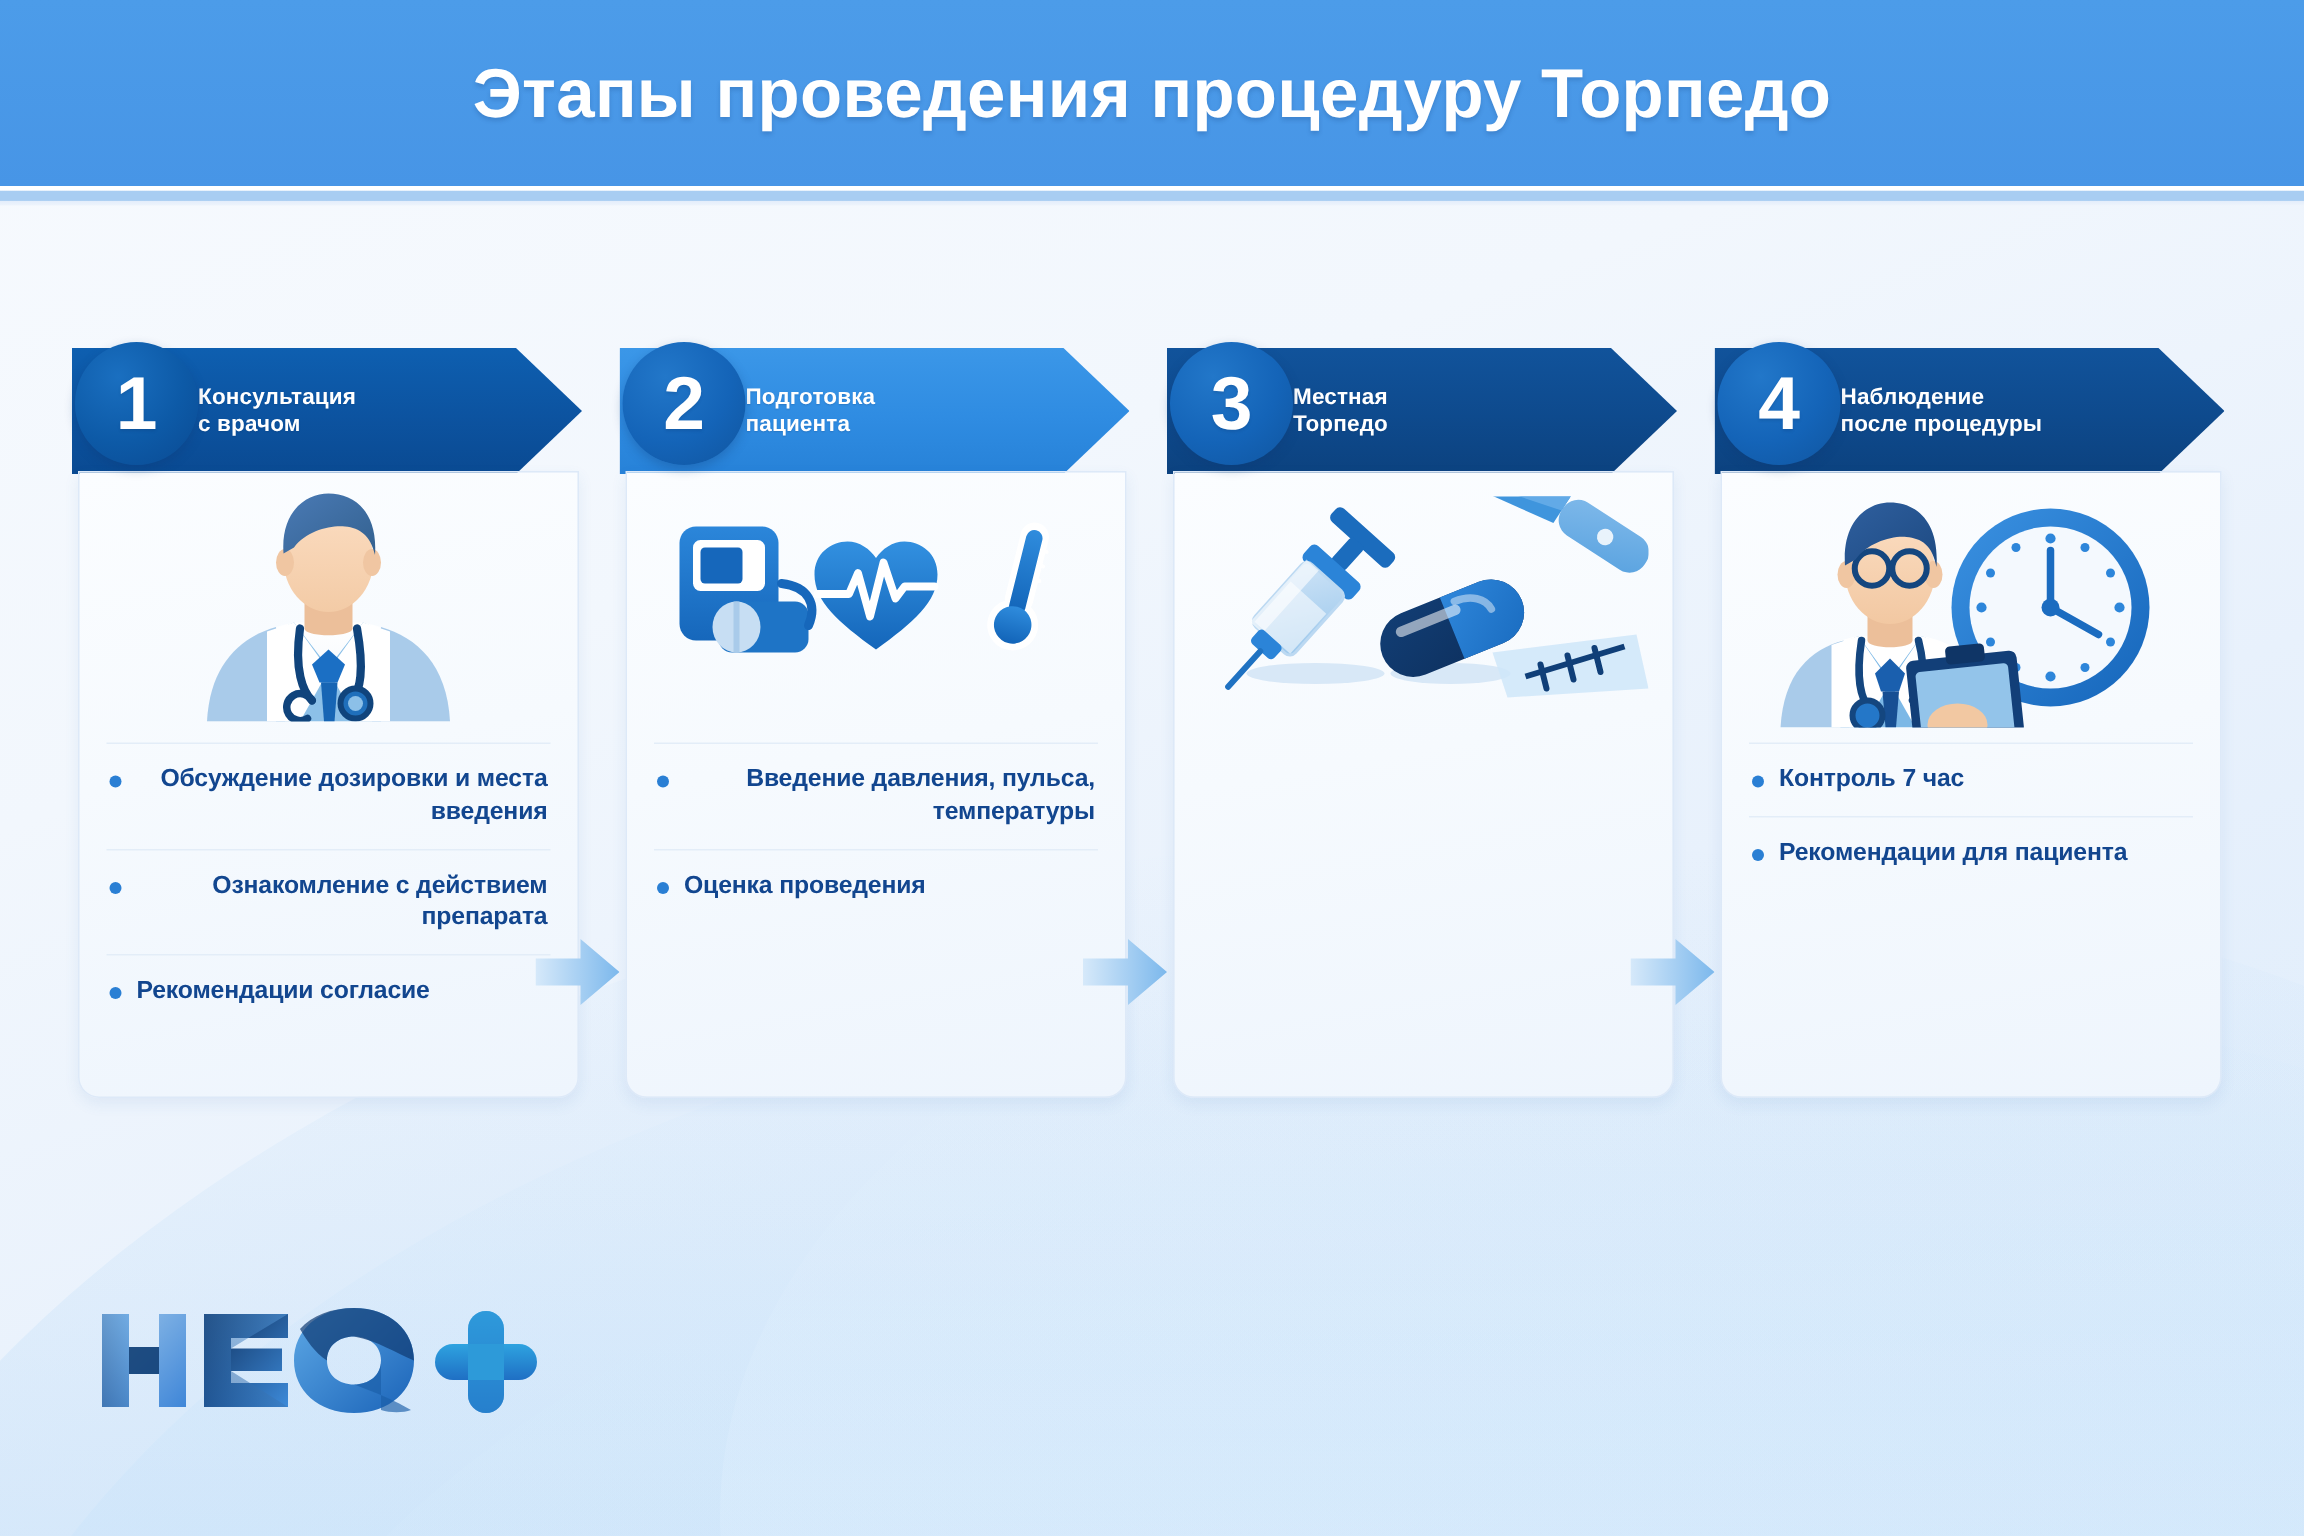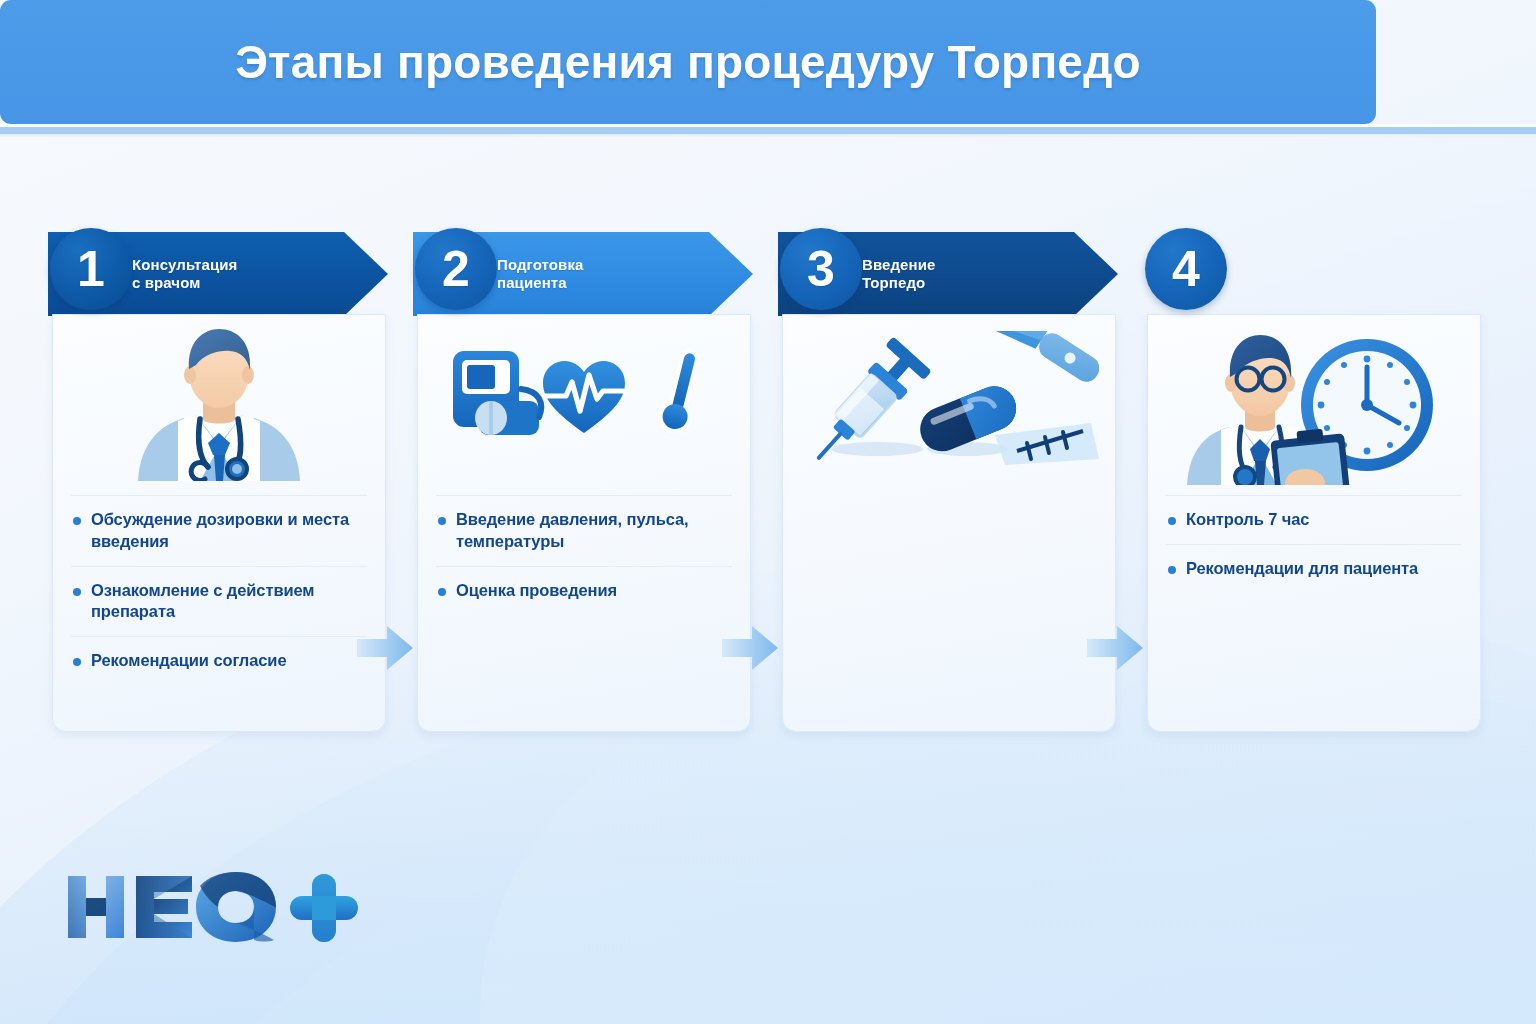--- a/index.html
+++ b/index.html
@@ -17,23 +17,23 @@
   .curve1{width:2300px;height:1500px;left:-180px;top:560px;
      background:linear-gradient(180deg,rgba(182,217,247,.0) 0%,rgba(170,211,246,.55) 60%,rgba(158,205,245,.85) 100%);}
   .curve2{width:2200px;height:1350px;left:-60px;top:640px;
      background:linear-gradient(180deg,rgba(205,230,250,0) 0%,rgba(196,226,250,.55) 55%,rgba(186,220,249,.8) 100%);}
   .curve3{width:2000px;height:1150px;left:120px;top:740px;
      background:linear-gradient(180deg,rgba(223,239,252,0) 0%,rgba(214,235,252,.6) 60%,rgba(205,230,251,.9) 100%);}
   .curve4{width:1500px;height:900px;left:480px;top:560px;
      background:linear-gradient(180deg,rgba(233,244,253,0) 0%,rgba(225,240,253,.45) 70%,rgba(218,237,252,.6) 100%);}
 
   
-  .header{position:absolute;left:0;top:0;width:1376px;height:124px;
+  .header{position:absolute;left:0;top:0;width:1536px;height:124px;
     background:linear-gradient(180deg,#4c9ce9 0%,#4795e6 100%);
-    display:flex;align-items:center;justify-content:center;border-radius:11px;}
+    display:flex;align-items:center;justify-content:center;}
   .header-title{
     color:#ffffff;font-size:46px;font-weight:bold;letter-spacing:.2px;
     text-shadow:0 2px 3px rgba(20,60,120,.22);
     font-family:"Liberation Sans","DejaVu Sans",sans-serif;
     white-space:nowrap;
   }
   .header-strip{position:absolute;left:0;top:124px;width:1536px;height:13px;
     background:linear-gradient(180deg,#ffffff 0%,#ffffff 22%,#a8cdf2 26%,#a8cdf2 74%,#e4eefb 78%,#eef4fc 100%);}
 
   
@@ -70,21 +70,21 @@
   .illus{position:absolute;left:0;top:0;width:332px;height:172px;}
   .illus svg{position:absolute;left:50%;top:50%;transform:translate(-50%,-50%);}
 
   .bullets{position:absolute;left:18px;top:180px;width:296px;}
   .bullet{display:flex;align-items:flex-start;gap:10px;
     padding:13px 2px 13px 2px;border-top:1px solid #e3edf8;}
   .bullet:first-child{border-top:1px solid #e3edf8;}
   .dot{flex:0 0 auto;width:8px;height:8px;border-radius:50%;
     background:#2a7fd4;margin-top:8px;}
   .btext{color:#12468f;font-size:16.5px;font-weight:bold;line-height:1.32;
-    letter-spacing:-.1px;}
+    letter-spacing:-.1px;text-align:right;}
 
   
   .arrow{position:absolute;top:395px;width:56px;height:50px;}
   .arrow.a1{left:357px;} .arrow.a2{left:722px;} .arrow.a3{left:1087px;}
 
   
   .logo{position:absolute;left:64px;top:868px;width:300px;height:78px;}
 </style>
 </head>
 <body>
@@ -239,21 +239,21 @@
           <div class="bullet">
             <div class="dot"></div>
             <div class="btext">Оценка проведения</div>
           </div>
         </div>
       </div>
     </div>
 
     <div class="step s3">
       <div class="banner" style="background:linear-gradient(180deg,#11539b 0%,#0e4a8d 55%,#0c427f 100%);">
-        <div class="label">Введение
+        <div class="label">Местная
 Торпедо</div>
       </div>
       <div class="num-circle" style="background:radial-gradient(circle at 35% 28%,#2277c9 0%,#1464b8 55%,#10559f 100%);">
         <span>3</span>
       </div>
 
       <div class="card">
         <div class="illus">
           <svg width="300" height="140" viewBox="0 0 300 140">
             <defs>
@@ -307,20 +307,24 @@
               <circle cx="248" cy="19" r="5.5" fill="#ffffff" opacity=".85"></circle>
               <path d="M214 8 L214 30 L150 40 C146 40 144 36 148 32 Z" fill="#3f95dd"></path>
               <path d="M214 8 L214 20 L152 36 Z" fill="#62aae7"></path>
             </g>
           </svg>
         </div>
       </div>
     </div>
 
     <div class="step s4">
+      <div class="banner" style="background:linear-gradient(180deg,#11539b 0%,#0e4a8d 55%,#0c427f 100%);">
+        <div class="label">Наблюдение
+после процедуры</div>
+      </div>
       <div class="num-circle" style="background:radial-gradient(circle at 35% 28%,#2277c9 0%,#1464b8 55%,#10559f 100%);">
         <span>4</span>
       </div>
 
       <div class="card">
         <div class="illus">
           <svg width="290" height="168" viewBox="0 0 290 168">
             <defs>
               <linearGradient id="skin4" x1="0" y1="0" x2="0" y2="1">
                 <stop offset="0" stop-color="#fbdcc0"></stop>

